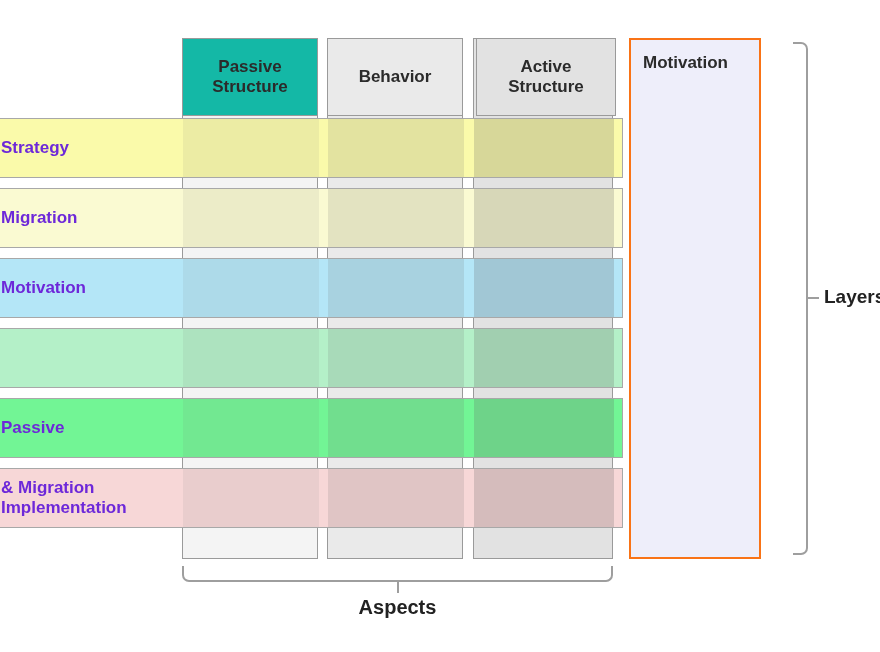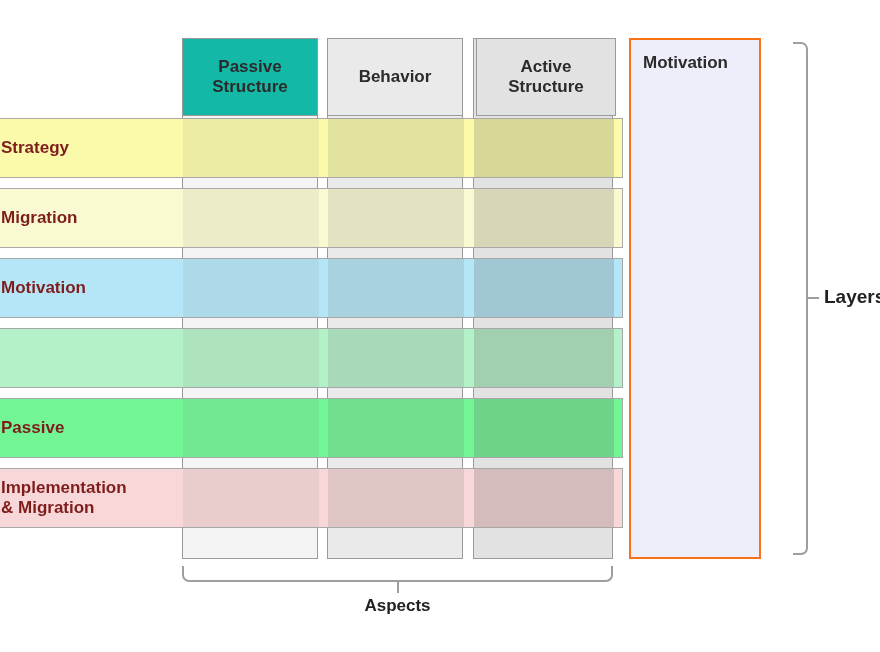--- a/index.html
+++ b/index.html
@@ -85,21 +85,21 @@
   .layer-label {
     position: absolute;
     left: 46px;
     top: 0;
     height: 100%;
     display: flex;
     flex-direction: column;
     justify-content: center;
     font-size: 17px;
     font-weight: bold;
-    color: #7f1d1d;
+    color: #6d28d9;
     line-height: 1.2;
     white-space: nowrap;
   }
 
   
   .row-patch {
     position: absolute;
     top: 0;
     height: 100%;
     pointer-events: none;
@@ -129,21 +129,21 @@
     height: 11px;
     background: #9e9e9e;
     z-index: 8;
   }
   .aspects-label {
     position: absolute;
     left: 182px;
     top: 596px;
     width: 431px;
     text-align: center;
-    font-size: 17px;
+    font-size: 20px;
     font-weight: bold;
     color: #222222;
     z-index: 9;
   }
 
   .bracket-right {
     position: absolute;
     left: 793px;
     top: 42px;
     width: 15px;
@@ -223,22 +223,22 @@
         <div class="row-patch p2" style="background: rgba(100, 100, 100, 0.23);"></div>
         <div class="layer-label">
           <span>Passive</span>
         </div>
       </div>
       <div class="layer-row" style="top: 468px; background: rgb(247, 215, 215);">
         <div class="row-patch p0" style="background: rgba(120, 120, 120, 0.1);"></div>
         <div class="row-patch p1" style="background: rgba(110, 110, 110, 0.17);"></div>
         <div class="row-patch p2" style="background: rgba(100, 100, 100, 0.23);"></div>
         <div class="layer-label">
+          <span>&amp; Migration</span>
           <span>Implementation</span>
-          <span>&amp; Migration</span>
         </div>
       </div>
     </div>
 
   <div class="aspect-head c0">
     <div>
       <span>Passive</span><br>
       <span>Structure</span>
     </div>
   </div>

